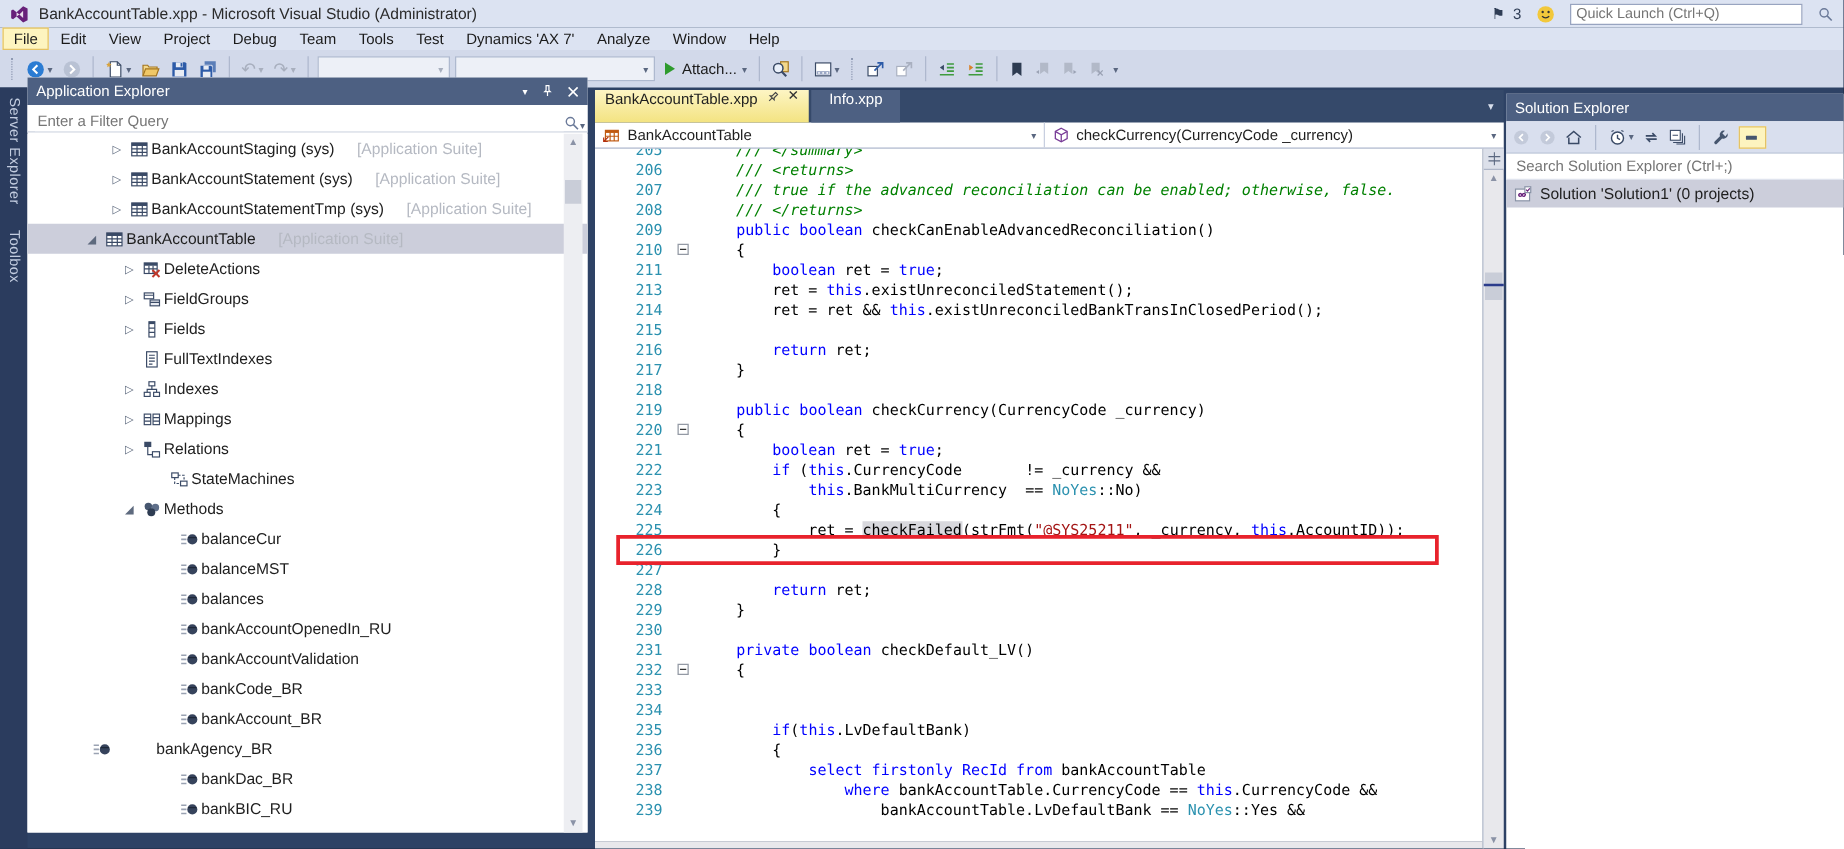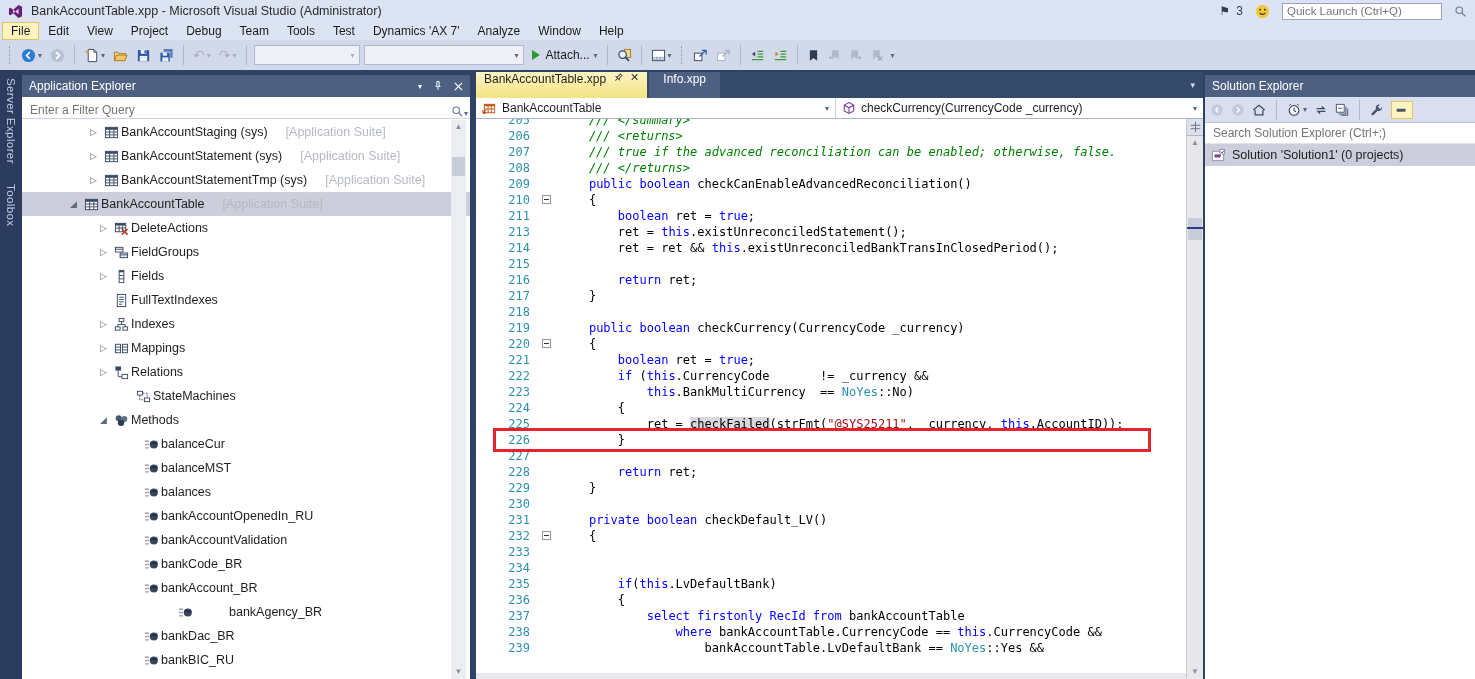--- a/index.html
+++ b/index.html
@@ -8,21 +8,21 @@
        font-family:"Liberation Sans",sans-serif;-webkit-font-smoothing:antialiased;}
   svg{display:block;}
   .ico{display:inline-flex;align-items:center;justify-content:center;}
 
   
   .titlebar{position:absolute;left:0;top:0;width:100%;height:22px;background:#DCE3F2;
             display:flex;align-items:center;padding:0 8px;font-size:12.5px;color:#2B2B2B;}
   .titlebar .ttl{margin-left:8px;}
   .tb-right{margin-left:auto;display:flex;align-items:center;gap:12px;}
   .flag{color:#2F3D55;font-size:12px;display:flex;align-items:center;gap:3px;}
-  .ql{width:160px;height:17px;background:#fff;border:1px solid #98A4C0;font-size:11.5px;
+  .ql{width:186px;height:17px;background:#fff;border:1px solid #98A4C0;font-size:11.5px;
       color:#6D6D6D;padding:0 4px;font-family:"Liberation Sans",sans-serif;outline:none;}
 
   
   .menubar{position:absolute;left:0;top:22px;width:100%;height:18px;background:#DCE3F2;
            display:flex;align-items:center;padding-left:2px;font-size:12px;color:#1B1B1B;}
   .menu-item{padding:2px 8px;border:1px solid transparent;line-height:12px;}
   .menu-item.active{background:#FDF4BF;border-color:#E5C365;}
 
   
   .toolbar{position:absolute;left:0;top:40px;width:100%;height:30px;background:#D2D9EA;
@@ -39,21 +39,21 @@
   .strip{position:absolute;left:0;top:70px;width:22px;height:609px;background:#2B3C5E;
          display:flex;flex-direction:column;align-items:center;padding-top:8px;gap:20px;}
   .vtab{writing-mode:vertical-rl;color:#C2CCDF;font-size:11.5px;letter-spacing:.4px;}
 
   
   .hdr{height:22px;background:#4D6082;color:#fff;font-size:12px;display:flex;align-items:center;
        padding:0 7px;}
   .hicons{margin-left:auto;display:flex;gap:10px;align-items:center;color:#fff;}
 
   
-  .ae{position:absolute;left:22px;top:75px;width:448px;height:604px;background:#fff;}
+  .ae{position:absolute;left:22px;top:62px;width:448px;height:604px;background:#fff;}
   .filter{height:22px;background:#fff;border-bottom:1px solid #CDD3E0;display:flex;
           align-items:flex-end;padding:0 2px 0 6px;}
   .filter input{flex:1;border:none;outline:none;font-size:12px;color:#6D6D6D;
                 font-family:"Liberation Sans",sans-serif;}
   .tree{position:absolute;top:45px;left:0;right:0;bottom:0;background:#fff;overflow:hidden;
         font-size:12.5px;color:#1E1E1E;}
   .trow{height:24px;display:flex;align-items:center;white-space:nowrap;}
   .trow.sel{background:#CCCEDB;}
   .exp{width:15px;flex:0 0 15px;text-align:center;font-size:9px;color:#5E6A7E;}
   .ticon{width:20px;flex:0 0 20px;display:flex;justify-content:center;}
@@ -588,21 +588,21 @@
           <span class="exp"></span>
           <span class="ticon">
             <svg width="15" height="15" viewBox="0 0 16 16">
               <path d="M1 4.5h4.5M1 8h4.5M1 11.5h4.5" stroke="#9AA2B2" stroke-width="1.4"></path>
               <circle cx="10.5" cy="8" r="4.3" fill="#36435C"></circle>
               <path d="M7 6.5h7" stroke="#1E2838" stroke-width="1.2"></path>
             </svg>
           </span>
           <span>bankAccount_BR</span>
         </div>
-        <div class="trow" style="padding-left: 104px; gap: 34px;">
+        <div class="trow" style=" gap: 34px;">
           <span class="exp"></span>
           <span class="ticon">
             <svg width="15" height="15" viewBox="0 0 16 16">
               <path d="M1 4.5h4.5M1 8h4.5M1 11.5h4.5" stroke="#9AA2B2" stroke-width="1.4"></path>
               <circle cx="10.5" cy="8" r="4.3" fill="#36435C"></circle>
               <path d="M7 6.5h7" stroke="#1E2838" stroke-width="1.2"></path>
             </svg>
           </span>
           <span>bankAgency_BR</span>
         </div>

